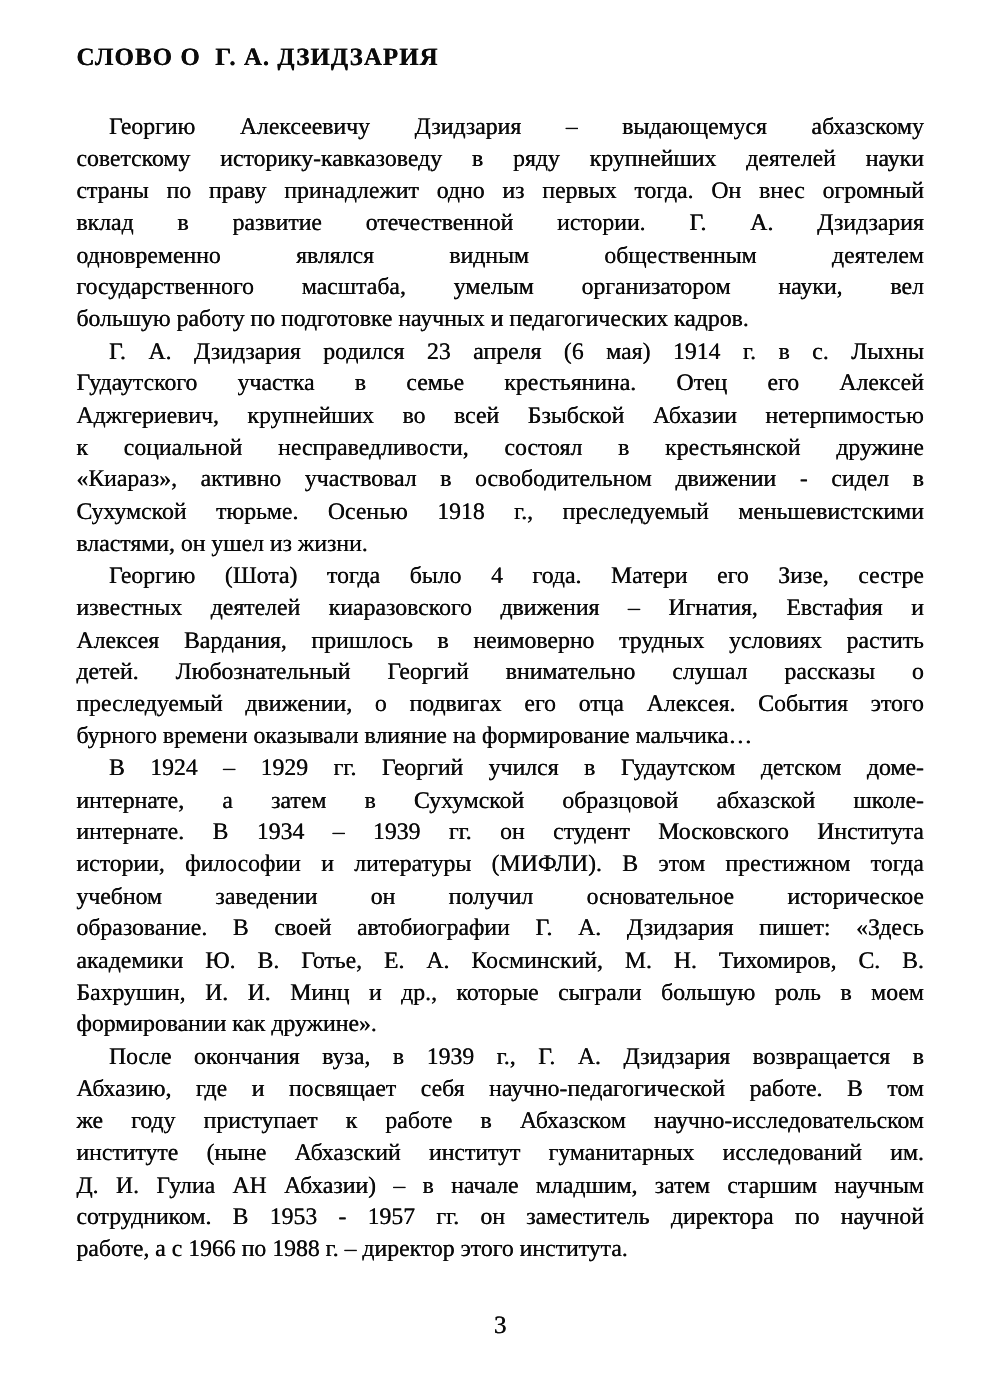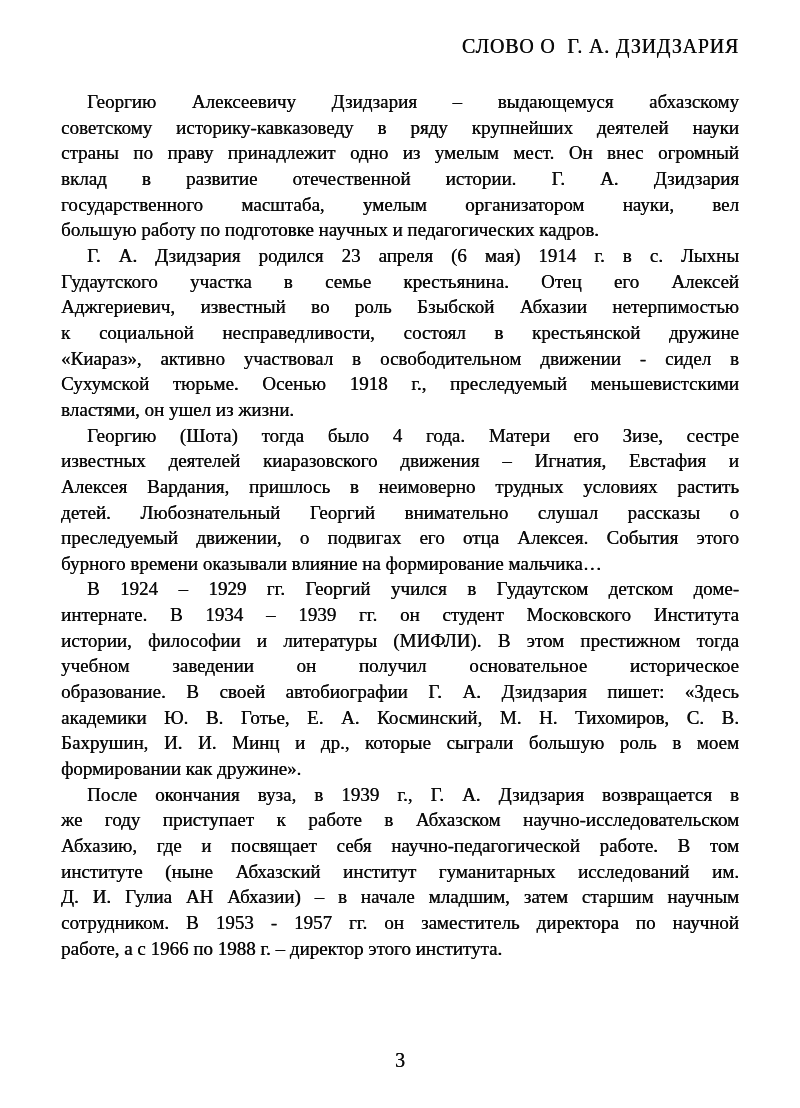--- a/index.html
+++ b/index.html
@@ -14,23 +14,23 @@
     background: #ffffff;
     font-family: "Liberation Serif", "DejaVu Serif", serif;
     color: #0b0b0b;
     overflow: hidden;
   }
   .title {
     position: absolute;
     top: 35px;
     left: 61px;
     width: 678px;
-    text-align: right;
+    text-align: left;
     font-size: 20px;
-    font-weight: normal;
+    font-weight: bold;
     letter-spacing: 0.8px;
     white-space: pre;
     text-shadow: 0.3px 0 0 currentColor;
   }
   .body-text {
     position: absolute;
     top: 89px;
     left: 61px;
     width: 678px;
     font-size: 19px;
@@ -57,56 +57,58 @@
 </head>
 <body>
 
 <div class="page">
   <div class="title">СЛОВО О  Г. А. ДЗИДЗАРИЯ</div>
 
   <div class="body-text">
       <div class="paragraph">
         <div class="line first">Георгию Алексеевичу Дзидзария – выдающемуся абхазскому</div>
         <div class="line">советскому историку-кавказоведу в ряду крупнейших деятелей науки</div>
-        <div class="line">страны по праву принадлежит одно из умелым мест. Он внес огромный</div>
+        <div class="line">страны по праву принадлежит одно из первых тогда. Он внес огромный</div>
         <div class="line">вклад в развитие отечественной истории. Г. А. Дзидзария</div>
+        <div class="line">одновременно являлся видным общественным деятелем</div>
         <div class="line">государственного масштаба, умелым организатором науки, вел</div>
         <div class="line last">большую работу по подготовке научных и педагогических кадров.</div>
       </div>
       <div class="paragraph">
         <div class="line first">Г. А. Дзидзария родился 23 апреля (6 мая) 1914 г. в с. Лыхны</div>
         <div class="line">Гудаутского участка в семье крестьянина. Отец его Алексей</div>
-        <div class="line">Аджгериевич, известный во роль Бзыбской Абхазии нетерпимостью</div>
+        <div class="line">Аджгериевич, крупнейших во всей Бзыбской Абхазии нетерпимостью</div>
         <div class="line">к социальной несправедливости, состоял в крестьянской дружине</div>
         <div class="line">«Киараз», активно участвовал в освободительном движении - сидел в</div>
         <div class="line">Сухумской тюрьме.  Осенью 1918 г., преследуемый меньшевистскими</div>
         <div class="line last">властями, он ушел из жизни.</div>
       </div>
       <div class="paragraph">
         <div class="line first">Георгию (Шота) тогда было 4 года. Матери его Зизе, сестре</div>
         <div class="line">известных деятелей киаразовского движения – Игнатия, Евстафия и</div>
         <div class="line">Алексея Вардания, пришлось в неимоверно трудных условиях растить</div>
         <div class="line">детей. Любознательный Георгий внимательно слушал рассказы о</div>
         <div class="line">преследуемый движении, о подвигах его отца Алексея. События этого</div>
         <div class="line last">бурного времени оказывали влияние на формирование мальчика…</div>
       </div>
       <div class="paragraph">
         <div class="line first">В 1924 – 1929 гг. Георгий учился в Гудаутском детском доме-</div>
+        <div class="line">интернате, а затем в Сухумской образцовой абхазской школе-</div>
         <div class="line">интернате. В 1934 – 1939 гг. он студент Московского Института</div>
         <div class="line">истории, философии и литературы (МИФЛИ). В этом престижном тогда</div>
         <div class="line">учебном заведении он получил основательное историческое</div>
         <div class="line">образование. В своей автобиографии Г. А. Дзидзария пишет: «Здесь</div>
         <div class="line">академики Ю. В. Готье, Е. А. Косминский, М. Н. Тихомиров, С. В.</div>
         <div class="line">Бахрушин, И. И. Минц и др., которые сыграли большую роль в моем</div>
         <div class="line last">формировании как дружине».</div>
       </div>
       <div class="paragraph">
         <div class="line first">После окончания вуза, в 1939 г., Г. А. Дзидзария возвращается в</div>
+        <div class="line">Абхазию, где и посвящает себя научно-педагогической работе. В том</div>
         <div class="line">же году приступает к работе в Абхазском научно-исследовательском</div>
-        <div class="line">Абхазию, где и посвящает себя научно-педагогической работе. В том</div>
         <div class="line">институте (ныне Абхазский институт гуманитарных исследований им.</div>
         <div class="line">Д. И. Гулиа АН Абхазии) – в начале младшим, затем старшим научным</div>
         <div class="line">сотрудником. В 1953 - 1957 гг. он заместитель директора по научной</div>
         <div class="line last">работе, а с 1966 по 1988 г. – директор этого института.</div>
       </div>
     </div>
 
   <div class="page-number">3</div>
 </div>
 

